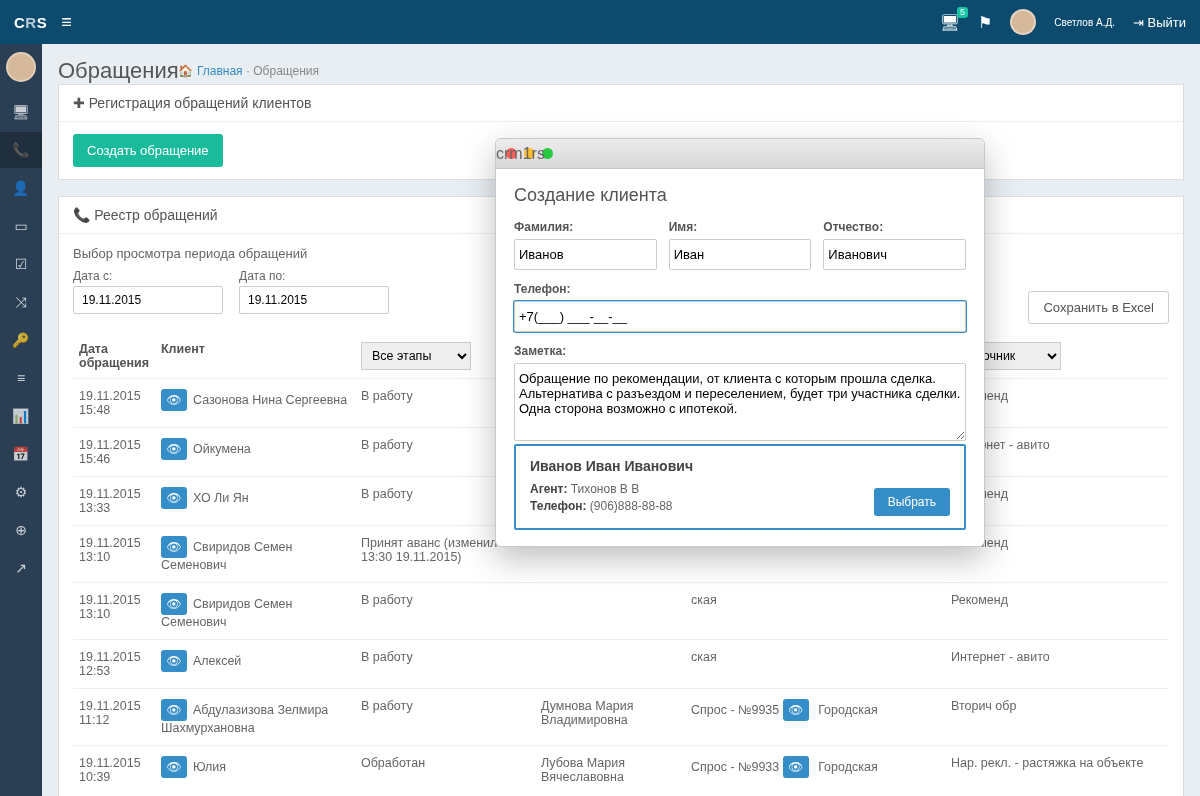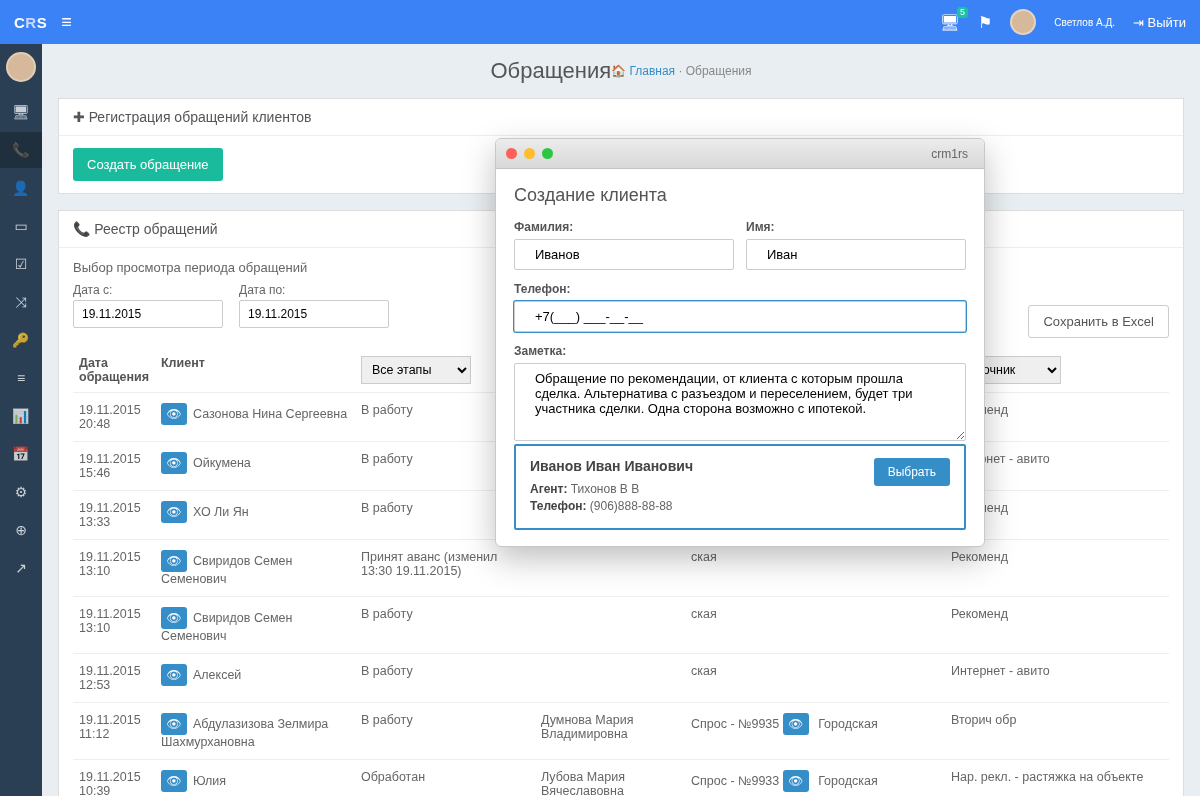--- a/index.html
+++ b/index.html
@@ -1,34 +1,34 @@
 <!DOCTYPE html>
 <html><head>
 <meta charset="utf-8">
 <style>
 *{box-sizing:border-box;margin:0;padding:0;font-family:Arial,Helvetica,sans-serif}
 body{background:#e9eef2;color:#333;font-size:13px}
-.topbar{background:#3b82f6;height:44px;display:flex;align-items:center;color:#fff;padding:0 14px;justify-content:space-between}
+.topbar{background:#0c4a6e;height:44px;display:flex;align-items:center;color:#fff;padding:0 14px;justify-content:space-between}
 .topbar-left{display:flex;align-items:center;gap:14px}
 .logo{font-weight:bold;font-size:15px;letter-spacing:.5px}
 .logo .o{opacity:.7}
 .hamburger{cursor:pointer;font-size:18px}
 .topbar-right{display:flex;align-items:center;gap:18px}
 .tb-ico{position:relative;cursor:pointer;font-size:16px}
 .badge{position:absolute;top:-6px;right:-8px;background:#16c3a2;color:#fff;border-radius:3px;font-size:9px;padding:1px 3px;line-height:1}
 .avatar-sm{width:26px;height:26px;border-radius:50%;background:#d6b89a;display:inline-block;vertical-align:middle;border:2px solid rgba(255,255,255,.4)}
 .username{font-size:10px}
 .exit{cursor:pointer;font-size:13px}
 .layout{display:flex;min-height:calc(100vh - 44px)}
 .sidebar{width:42px;background:#2a3f54;display:flex;flex-direction:column;align-items:center;padding-top:8px;gap:2px}
 .side-avatar{width:30px;height:30px;border-radius:50%;background:#d6b89a;margin-bottom:10px;border:2px solid rgba(255,255,255,.3)}
 .side-ico{width:42px;height:36px;display:flex;align-items:center;justify-content:center;color:#fff;opacity:.75;cursor:pointer;font-size:14px}
 .side-ico.active{background:#1f2f3e;opacity:1}
 .main{flex:1;padding:14px 16px}
-.pagehead{display:flex;justify-content:center;align-items:center;margin-bottom:14px}
+.pagehead{display:flex;justify-content:flex-start;align-items:center;}
 .pagehead h1{font-size:22px;font-weight:normal;color:#555}
 .breadcrumb{font-size:12px;color:#888}
 .breadcrumb a{color:#368ec8;text-decoration:none}
 .panel{background:#fff;border:1px solid #ddd;margin-bottom:16px}
 .panel-hd{padding:10px 14px;border-bottom:1px solid #eee;font-size:14px;color:#555}
 .panel-bd{padding:12px 14px}
 .btn-green{background:#1abb9c;color:#fff;border:none;padding:9px 14px;border-radius:3px;cursor:pointer;font-size:13px}
 .btn-outline{background:#fff;border:1px solid #ccc;color:#555;padding:8px 14px;border-radius:3px;cursor:pointer;font-size:13px}
 .btn-blue{background:#368ec8;color:#fff;border:none;padding:7px 14px;border-radius:3px;cursor:pointer;font-size:12px}
 .field-row{display:flex;gap:16px;margin-bottom:10px;flex-wrap:wrap}
@@ -38,31 +38,31 @@
 .registry-top{display:flex;justify-content:space-between;align-items:flex-end;margin-bottom:10px}
 table{width:100%;border-collapse:collapse;font-size:12.5px}
 th{text-align:left;padding:8px 6px;color:#555;font-weight:bold;vertical-align:top}
 td{padding:10px 6px;border-top:1px solid #eee;vertical-align:top;color:#666}
 .eye-btn{display:inline-flex;width:26px;height:22px;background:#368ec8;color:#fff;align-items:center;justify-content:center;border-radius:3px;margin-right:6px;cursor:pointer;font-size:12px}
 select.hdr-sel{border:1px solid #ccc;padding:5px 6px;font-size:12.5px;min-width:110px}
 .modal-shadow{position:absolute;left:495px;top:138px;width:490px;background:#fff;border:1px solid #c8c8c8;border-radius:6px;box-shadow:0 12px 32px rgba(0,0,0,.25)}
 .mac-bar{height:30px;background:linear-gradient(#ececec,#d8d8d8);border-bottom:1px solid #c4c4c4;border-radius:6px 6px 0 0;display:flex;align-items:center;padding:0 10px;gap:7px;position:relative}
 .mac-dot{width:11px;height:11px;border-radius:50%}
 .mac-red{background:#ff5f57}.mac-yel{background:#febc2e}.mac-grn{background:#28c840}
-.mac-title{position:absolute;left:0;right:16px;text-align:right;font-size:12px;color:#666}
+.mac-title{position:absolute;left:0;right:16px;text-align:left;font-size:16px;color:#666}
 .modal-body{padding:16px 18px}
 .modal-body h2{font-size:18px;font-weight:normal;color:#555;margin-bottom:14px}
 .mf-row{display:flex;gap:12px;margin-bottom:12px}
 .mf{flex:1}
 .mf label{display:block;font-size:12px;font-weight:bold;color:#555;margin-bottom:5px}
-.mf input,.mf textarea{width:100%;border:1px solid #ccc;padding:7px 20px;font-size:13px;border-radius:2px}
+.mf input,.mf textarea{width:100%;border:1px solid #ccc;padding:7px 4px;font-size:13px;border-radius:2px}
 .mf input:focus,.mf textarea:focus,.phone-focus{outline:none;border:1px solid #368ec8;box-shadow:0 0 0 1px #368ec8}
 .mf textarea{height:78px;resize:vertical;font-family:inherit}
 .existing-hd{font-size:14px;color:#666;margin:10px 0}
-.existing-card{border:2px solid #368ec8;border-radius:2px;padding:12px 14px;display:flex;justify-content:space-between;align-items:flex-start}
+.existing-card{border:2px solid #368ec8;border-radius:2px;padding:12px 14px;display:flex;justify-content:space-between;align-items:flex-end}
 .ex-name{font-size:14px;color:#444;margin-bottom:8px;font-weight:bold}
 .ex-line{font-size:12px;color:#666;margin-bottom:3px}
 .ex-line b{color:#444}
 </style>
 </head>
 <body>
 
 <div class="topbar">
   <div class="topbar-left">
     <span class="logo"><span>C</span><span class="o">R</span><span>S</span></span>
@@ -135,21 +135,21 @@
               <th style="width:200px">Клиент</th>
               <th style="width:180px"><select class="hdr-sel"><option>Все этапы</option></select></th>
               <th style="width:150px"></th>
               <th style="width:200px"></th>
               <th style="width:60px">▾</th>
               <th><select class="hdr-sel"><option>Источник</option></select></th>
             </tr>
           </thead>
           <tbody id="tbody">
               <tr>
-    <td>19.11.2015 20:48</td>
+    <td>19.11.2015 15:48</td>
     <td><span class="eye-btn">👁</span>Сазонова Нина Сергеевна</td>
     <td>В работу</td>
     <td></td>
     <td>ская</td>
     <td></td>
     <td>Рекоменд</td>
               </tr>
               <tr>
     <td>19.11.2015 15:46</td>
     <td><span class="eye-btn">👁</span>Ойкумена</td>
@@ -226,20 +226,21 @@
     <span class="mac-dot mac-red"></span>
     <span class="mac-dot mac-yel"></span>
     <span class="mac-dot mac-grn"></span>
     <span class="mac-title">crm1rs</span>
   </div>
   <div class="modal-body">
     <h2>Создание клиента</h2>
     <div class="mf-row">
       <div class="mf"><label>Фамилия:</label><input value="Иванов" style=""></div>
       <div class="mf"><label>Имя:</label><input value="Иван" style=""></div>
+      <div class="mf"><label>Отчество:</label><input value="Иванович" style=""></div>
     </div>
     <div class="mf"><label>Телефон:</label><input class="phone-focus" value="+7(___) ___-__-__" style=""></div>
     <div class="mf" style="margin-top:12px"><label>Заметка:</label><textarea id="note-ta" style="">Обращение по рекомендации, от клиента с которым прошла сделка. Альтернатива с разъездом и переселением, будет три участника сделки. Одна сторона возможно с ипотекой.</textarea></div>
     <div class="existing-card">
       <div>
         <div class="ex-name">Иванов Иван Иванович</div>
         <div class="ex-line"><b>Агент:</b> <span>Тихонов В В</span></div>
         <div class="ex-line"><b>Телефон:</b> <span>(906)888-88-88</span></div>
       </div>
       <button class="btn-blue">Выбрать</button>

